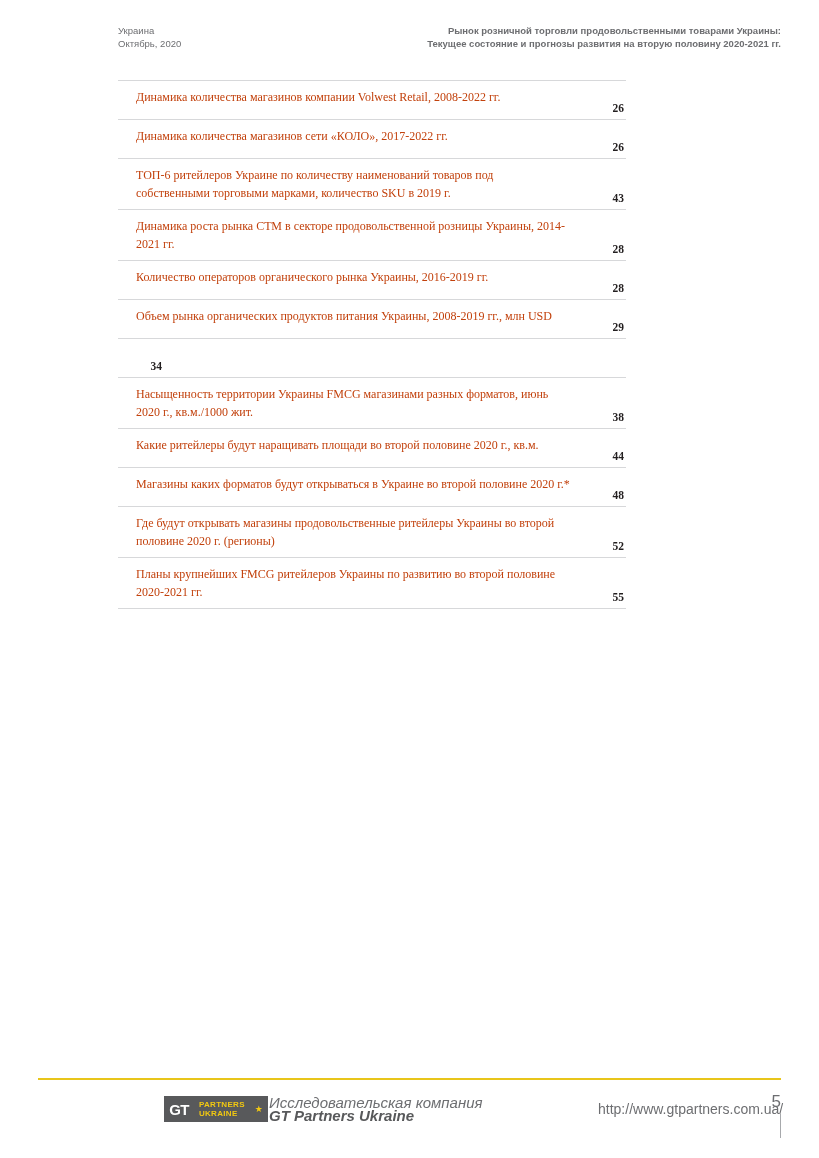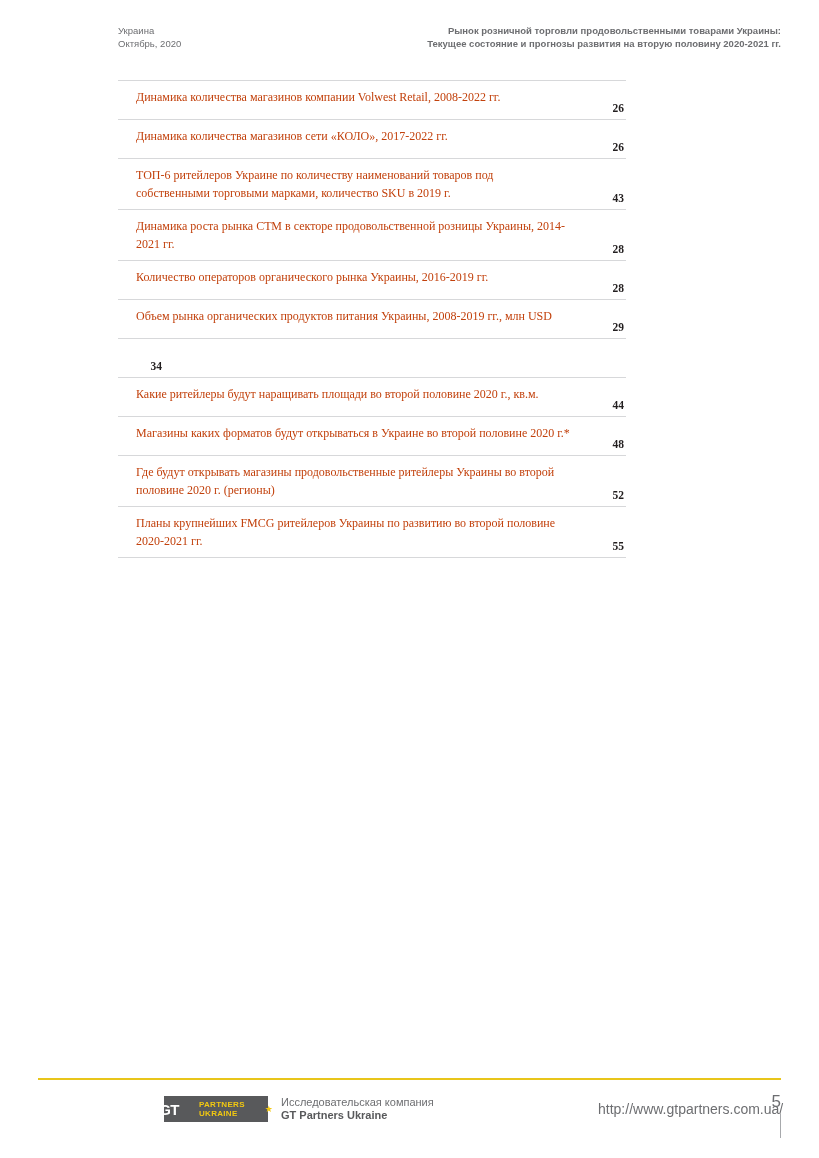--- a/index.html
+++ b/index.html
@@ -104,21 +104,21 @@
     width: 104px;
     height: 26px;
     background: #58595b;
     display: flex;
     align-items: center;
     justify-content: center;
   }
   .logo-inner {
     display: flex;
     align-items: center;
-    gap: 20px;
+    gap: 10px;
   }
   .logo-gt {
     color: #ffffff;
     font-family: "Liberation Sans", sans-serif;
     font-weight: bold;
     font-size: 15px;
     letter-spacing: -0.5px;
   }
   .logo-words {
     display: flex;
@@ -133,26 +133,27 @@
     font-size: 8px;
     letter-spacing: 0.3px;
   }
   .logo-star {
     color: #f2c811;
     font-size: 9px;
     line-height: 9px;
   }
   .footer-company {
     position: absolute;
-    left: 281px;
+    left: 269px;
     top: 4px;
     font-family: "Liberation Sans", sans-serif;
-    font-size: 11px;
+    font-size: 15px;
     line-height: 13px;
     color: #6d6e71;
+    font-style: italic;
   }
   .footer-company .name {
     font-weight: bold;
     color: #58595b;
   }
   .footer-url {
     position: absolute;
     left: 598px;
     top: 9px;
     font-family: "Liberation Sans", sans-serif;
@@ -223,20 +224,24 @@
 
     <div class="toc-row">
       <div class="toc-title">Объем рынка органических продуктов питания Украины, 2008-2019 гг., млн USD</div>
       <div class="toc-page">29</div>
     </div>
 
     <div class="toc-row">
       <div class="toc-page">34</div>
     </div>
 
+    <div class="toc-row">
+      <div class="toc-title">Насыщенность территории Украины FMCG магазинами разных форматов, июнь 2020 г., кв.м./1000 жит.</div>
+      <div class="toc-page">38</div>
+    </div>
 
 
     <div class="toc-row">
       <div class="toc-title">Какие ритейлеры будут наращивать площади во второй половине 2020 г., кв.м.</div>
       <div class="toc-page">44</div>
     </div>
 
     <div class="toc-row">
       <div class="toc-title">Магазины каких форматов будут открываться в Украине во второй половине 2020 г.*</div>
       <div class="toc-page">48</div>

